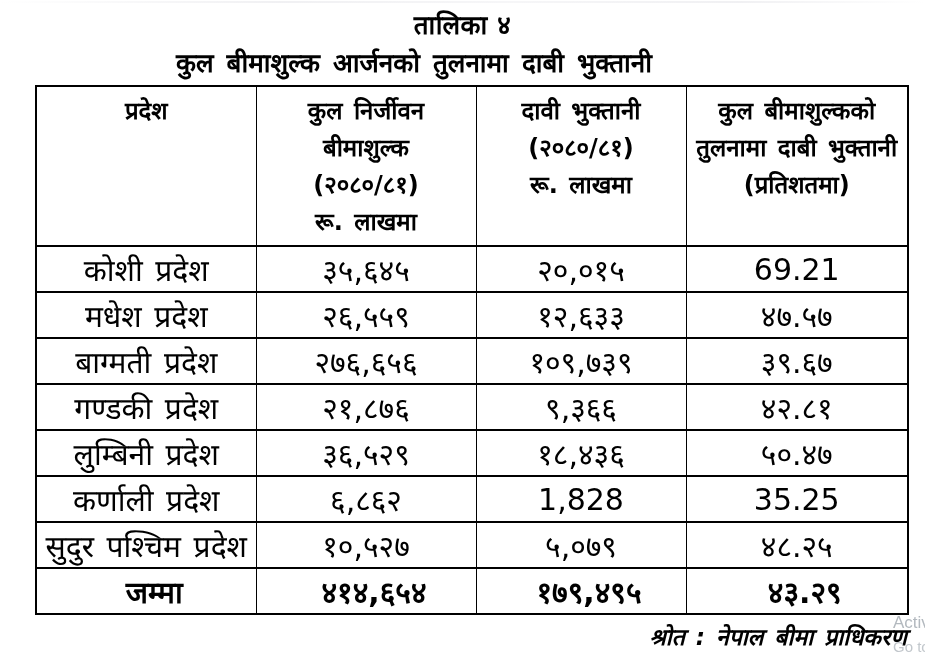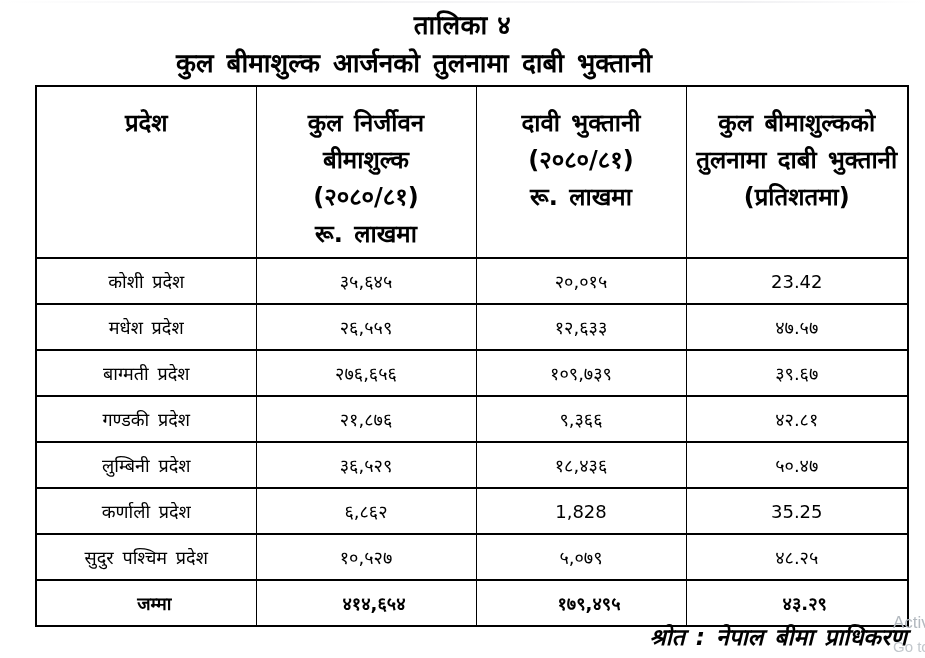--- a/index.html
+++ b/index.html
@@ -31,27 +31,27 @@
     width: 872px; border-collapse: collapse; table-layout: fixed;
     border: 2.5px solid #000;
   }
   table.main th, table.main td {
     border-left: 1.5px solid #000; border-right: 1.5px solid #000;
     border-top: 2.5px solid #000; border-bottom: 2.5px solid #000;
     text-align: center; padding: 0;
     overflow: hidden;
   }
   table.main th {
-    height: 152px; vertical-align: top; padding-top: 18px;
+    height: 152px; vertical-align: top; padding-top: 6px;
     font-size: 24px; font-weight: bold; line-height: 37px;
     word-spacing: 3px;
   }
   table.main td {
     height: 44px; vertical-align: middle;
-    font-size: 18px; font-weight: normal;
+    font-size: 30px; font-weight: normal;
     word-spacing: 3px;
   }
   table.main tr.total-row td { font-weight: bold; padding-left: 16px; }
   .source-note {
     position: absolute; right: 18px; top: 620px;
     font-size: 23px; font-weight: bold; font-style: italic;
     word-spacing: 3px;
     margin-left: 36px;
   }
   .watermark {
@@ -98,21 +98,21 @@
         <div>तुलनामा दाबी भुक्तानी</div>
         <div>(प्रतिशतमा)</div>
       </th>
     </tr>
   </thead>
   <tbody>
     <tr>
       <td>कोशी प्रदेश</td>
       <td>३५,६४५</td>
       <td>२०,०१५</td>
-      <td>23.42</td>
+      <td>69.21</td>
     </tr>
     <tr>
       <td>मधेश प्रदेश</td>
       <td>२६,५५९</td>
       <td>१२,६३३</td>
       <td>४७.५७</td>
     </tr>
     <tr>
       <td>बाग्मती प्रदेश</td>
       <td>२७६,६५६</td>

